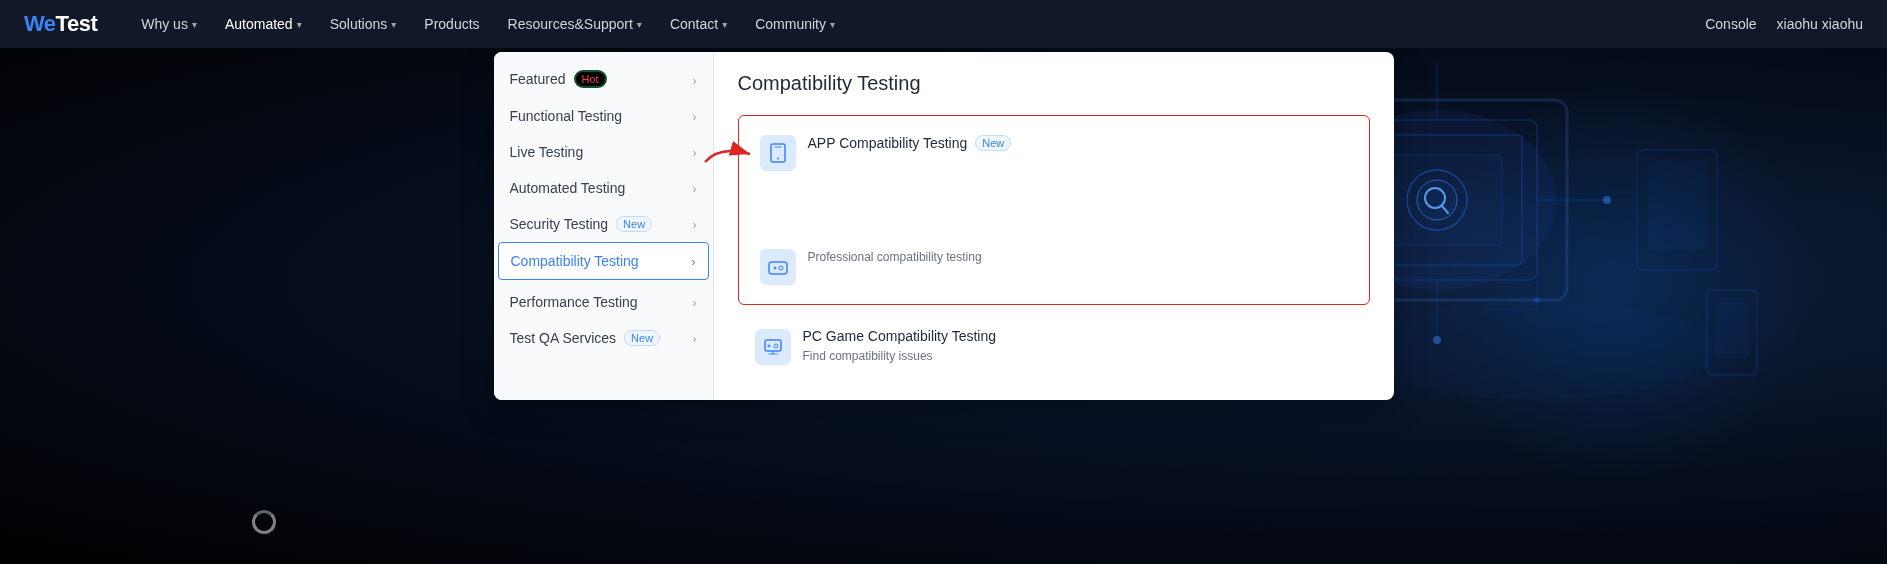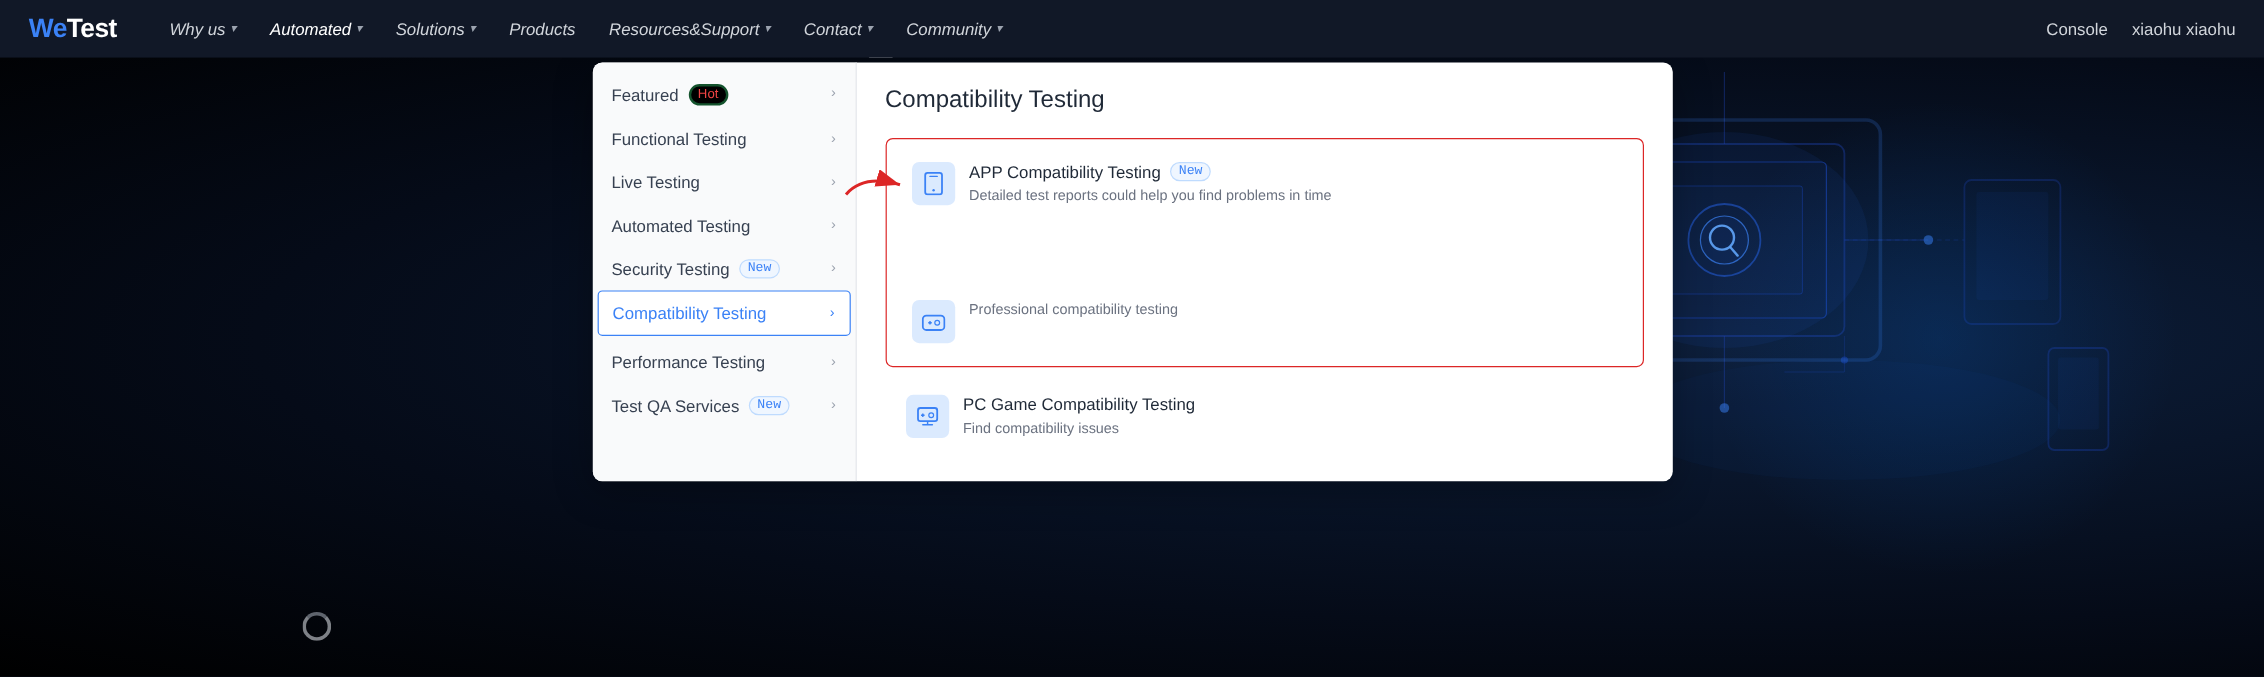--- a/index.html
+++ b/index.html
@@ -78,21 +78,20 @@
     .nav-item {
       color: #d1d5db;
       font-size: 14px;
       padding: 6px 12px;
       border-radius: 4px;
       cursor: pointer;
       display: flex;
       align-items: center;
       gap: 4px;
       white-space: nowrap;
-      font-style: italic;
     }
     .nav-item.active { color: white; }
 
     .nav-chevron {
       font-size: 10px;
       color: #9ca3af;
     }
 
     .nav-right {
       display: flex;
@@ -143,21 +142,21 @@
     .sidebar {
       width: 220px;
       background: #f9fafb;
       border-right: 1px solid #e5e7eb;
       padding: 8px 0;
       flex-shrink: 0;
     }
 
     .sidebar-item {
       display: flex;
-      align-items: flex-start;
+      align-items: flex-end;
       justify-content: space-between;
       padding: 10px 16px;
       cursor: pointer;
       font-size: 14px;
       color: #374151;
       border-radius: 0;
     }
     .sidebar-item.active {
       color: #3b82f6;
       border: 1px solid #3b82f6;
@@ -181,21 +180,20 @@
     }
     .badge-hot {
       background: #000000;
       color: #ef4444;
       border: 2px solid #14532d;
     }
     .badge-new {
       background: #eff6ff;
       color: #3b82f6;
       border: 1px solid #bfdbfe;
-      font-family: Liberation Mono, monospace;
     }
 
     .chevron-right {
       color: #9ca3af;
       font-size: 12px;
     }
     .chevron-right.active { color: #3b82f6; }
 
     
     .main-content {
@@ -461,21 +459,20 @@
                 <rect x="3" y="1" width="14" height="18" rx="2" fill="none" stroke="#3b82f6" stroke-width="1.5"></rect>
                 <circle cx="10" cy="15.5" r="1" fill="#3b82f6"></circle>
                 <line x1="7" y1="4" x2="13" y2="4" stroke="#3b82f6" stroke-width="1.2" stroke-linecap="round"></line>
               </svg>
             </div>
             <div class="product-info">
               <div class="product-name">
                 <span>APP Compatibility Testing</span>
                 <span class="badge badge-new">New</span>
               </div>
-              <div class="product-desc">Detailed test reports could help you find problems in time</div>
             </div>
           </div>
 
           <div style="width:1px; background:#e5e7eb; margin: 8px 0;"></div>
 
           <div class="product-card">
             <div class="product-icon">
               <svg width="20" height="20" viewBox="0 0 20 20" fill="none">
                 <rect x="1" y="5" width="18" height="12" rx="3" fill="none" stroke="#3b82f6" stroke-width="1.5"></rect>
                 <line x1="7" y1="11" x2="7" y2="11" stroke="#3b82f6" stroke-width="1.5" stroke-linecap="round"></line>
@@ -484,21 +481,21 @@
                 <line x1="7" y1="9.5" x2="7" y2="12.5" stroke="#3b82f6" stroke-width="1.2"></line>
               </svg>
             </div>
             <div class="product-info">
               <div class="product-desc">Professional compatibility testing</div>
             </div>
           </div>
         </div>
 
         <div class="product-row">
-          <div class="product-card" style="max-width: 320px;">
+          <div class="product-card" style="max-width: 320px; align-items: flex-end;">
             <div class="product-icon">
               <svg width="20" height="20" viewBox="0 0 20 20" fill="none">
                 <rect x="2" y="3" width="16" height="11" rx="2" fill="none" stroke="#3b82f6" stroke-width="1.5"></rect>
                 <line x1="10" y1="14" x2="10" y2="17" stroke="#3b82f6" stroke-width="1.2"></line>
                 <line x1="6" y1="17" x2="14" y2="17" stroke="#3b82f6" stroke-width="1.2" stroke-linecap="round"></line>
                 <line x1="6" y1="9" x2="6" y2="9" stroke="#3b82f6" stroke-width="1.5" stroke-linecap="round"></line>
                 <circle cx="13" cy="9" r="2" fill="none" stroke="#3b82f6" stroke-width="1"></circle>
                 <line x1="4.5" y1="9" x2="7.5" y2="9" stroke="#3b82f6" stroke-width="1.2"></line>
                 <line x1="6" y1="7.5" x2="6" y2="10.5" stroke="#3b82f6" stroke-width="1.2"></line>
               </svg>

